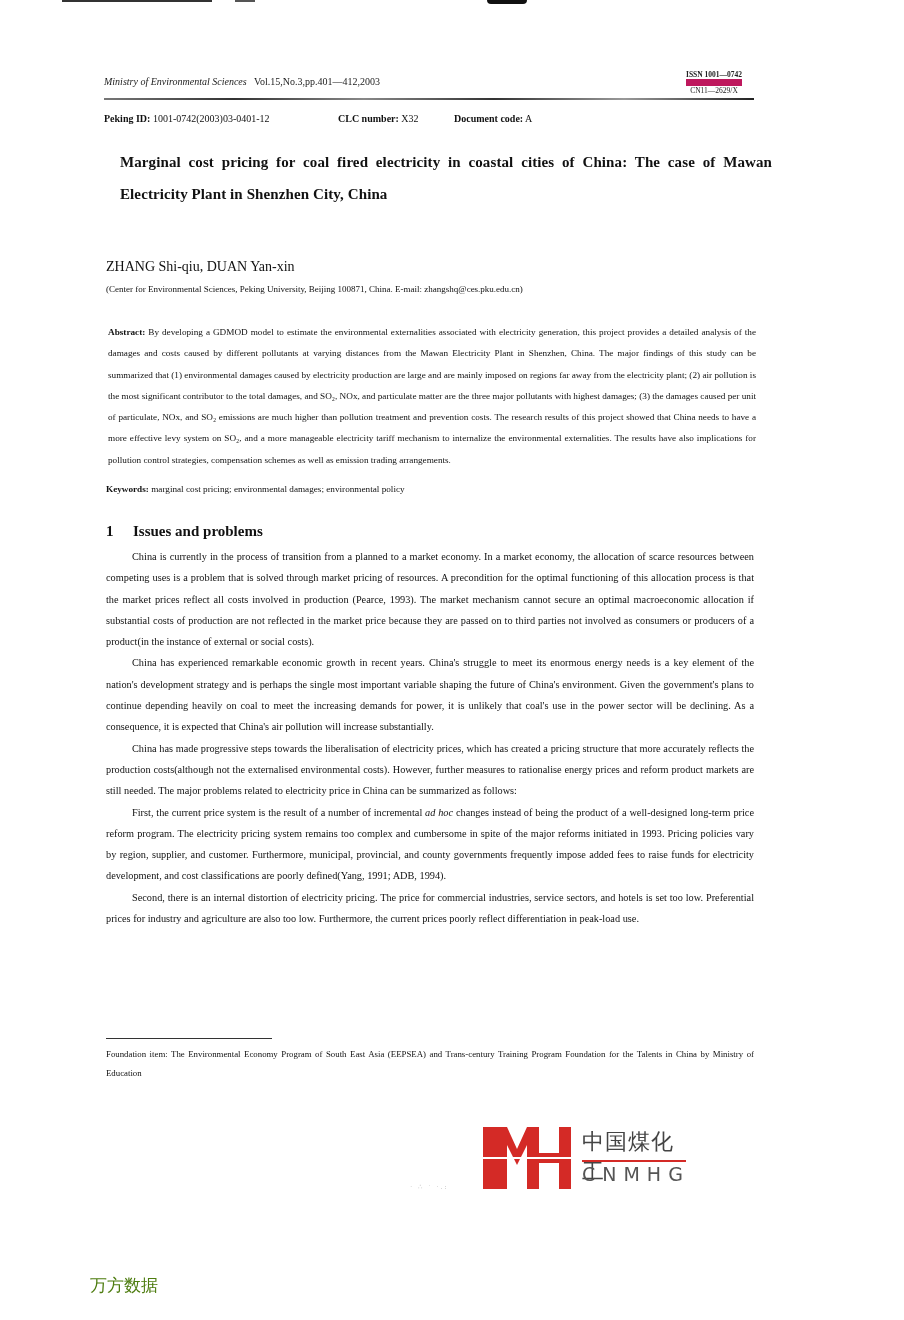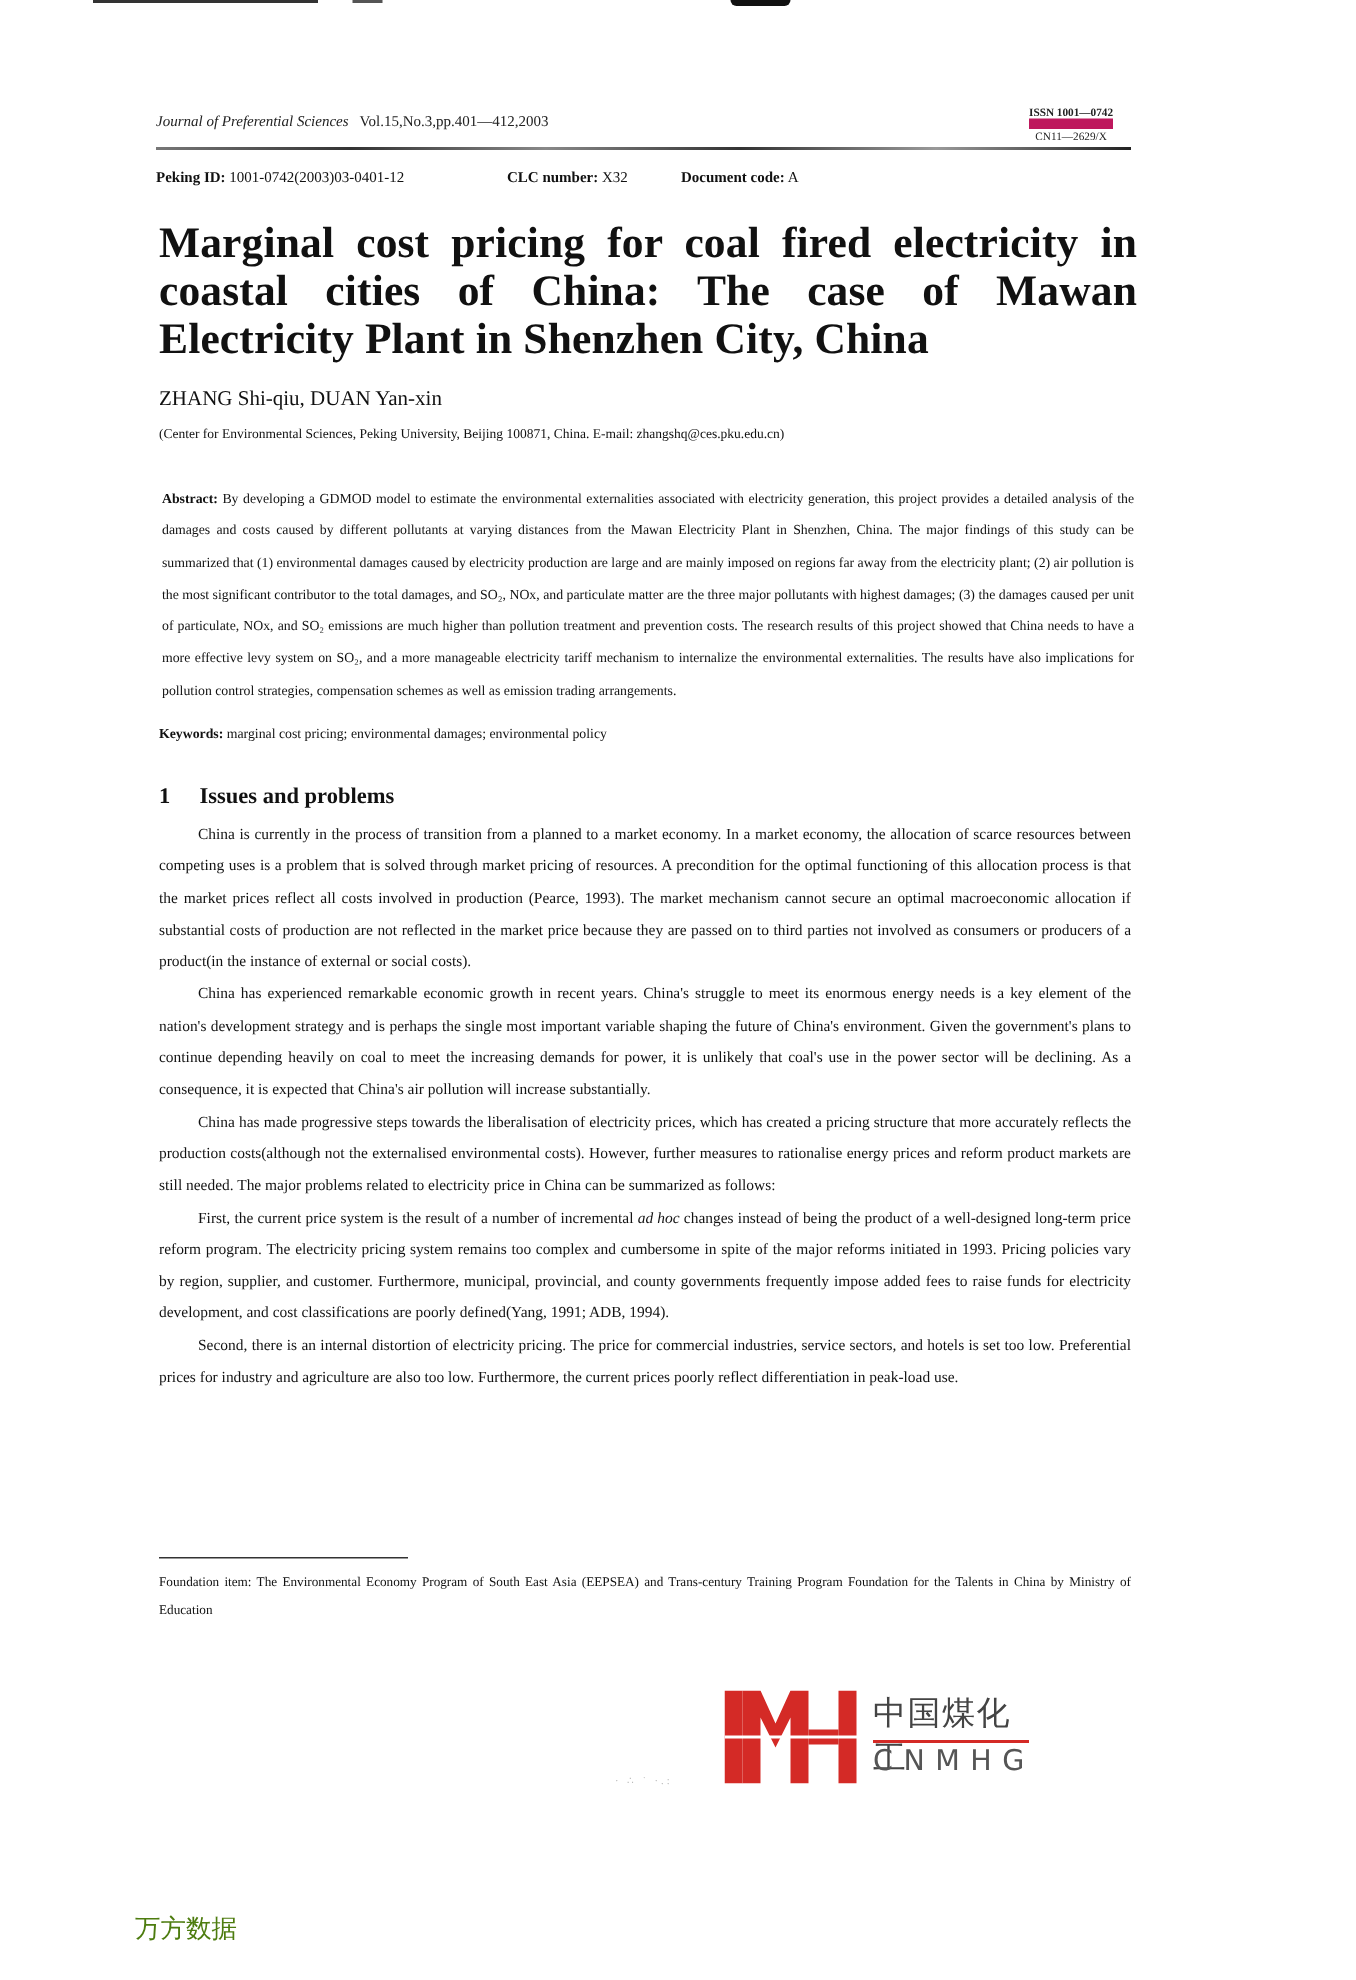--- a/index.html
+++ b/index.html
@@ -14,21 +14,21 @@
   .issn { position: absolute; top: 70px; left: 686px; font-size: 7.5px; text-align: center; line-height: 9px; color: #222; }
   .issn .num { border-bottom: 7px solid #be185d; font-weight: bold; }
   .head-rule { position: absolute; top: 98px; left: 104px; width: 650px; height: 2px;
                background: linear-gradient(90deg,#777 0,#333 20%,#888 40%,#333 60%,#999 80%,#222 100%); }
   .meta-line { position: absolute; top: 113px; left: 104px; font-size: 10px; white-space: nowrap; }
   .meta-line b { font-weight: bold; }
   .meta-line .cell { display: inline-block; }
   .meta-line .c2 { position: absolute; left: 234px; }
   .meta-line .c3 { position: absolute; left: 350px; }
 
-  .title { position: absolute; top: 146px; left: 106px; width: 652px; font-size: 29px; font-weight: bold;
+  .title { position: absolute; top: 146px; left: 120px; width: 652px; font-size: 15px; font-weight: bold;
            line-height: 32px; text-align: justify; text-align-last: left; letter-spacing: 0.1px; }
   .authors { position: absolute; top: 259px; left: 106px; font-size: 14px; }
   .affil { position: absolute; top: 284px; left: 106px; font-size: 9px; }
 
   .abstract { position: absolute; top: 322px; left: 108px; width: 648px; font-size: 9.2px; line-height: 21.3px;
               text-align: justify; }
   .abstract b { font-weight: bold; }
   .keywords { position: absolute; top: 484px; left: 106px; font-size: 9.2px; }
 
   .section-head { position: absolute; top: 523px; left: 106px; font-size: 15px; font-weight: bold; }
@@ -52,21 +52,21 @@
   .watermark { position: absolute; top: 1274px; left: 90px; font-family: "DejaVu Sans", sans-serif; font-size: 17px; color: #4d7c0f; }
 </style>
 </head>
 <body>
 
 <div class="scan-top-rule"></div>
 <div class="scan-top-rule2"></div>
 <div class="scan-top-blob"></div>
 
 <div class="running-head">
-  <span class="journal">Journal of Preferential Sciences</span>&nbsp;&nbsp;
+  <span class="journal">Ministry of Environmental Sciences</span>&nbsp;&nbsp;
   <span>Vol.15,No.3,pp.401—412,2003</span>
 </div>
 <div class="issn">
   <div class="num">ISSN 1001—0742</div>
   <div>CN11—2629/X</div>
 </div>
 <div class="head-rule"></div>
 
 <div class="meta-line">
   <span class="cell c1"><b>Peking ID:</b> <span>1001-0742(2003)03-0401-12</span></span>

